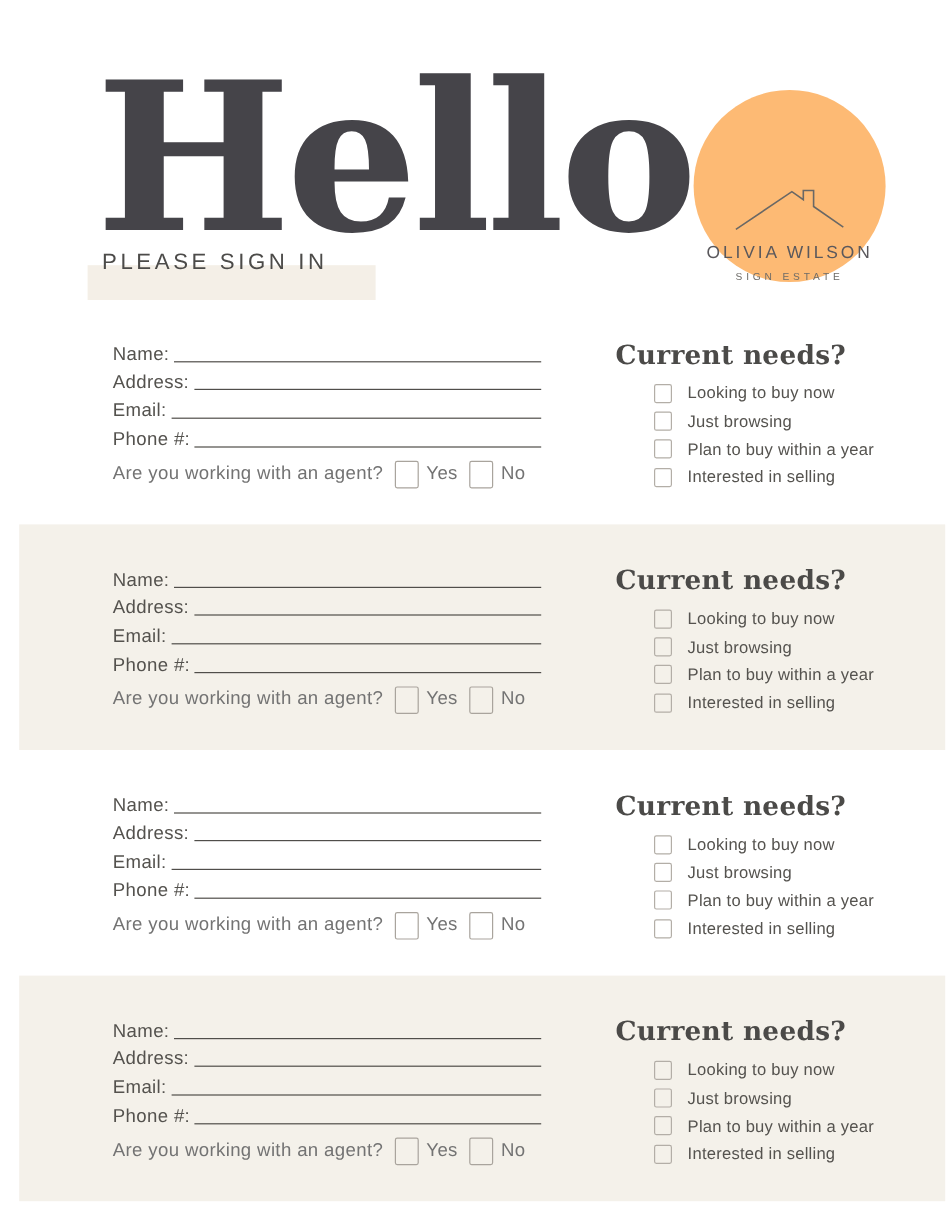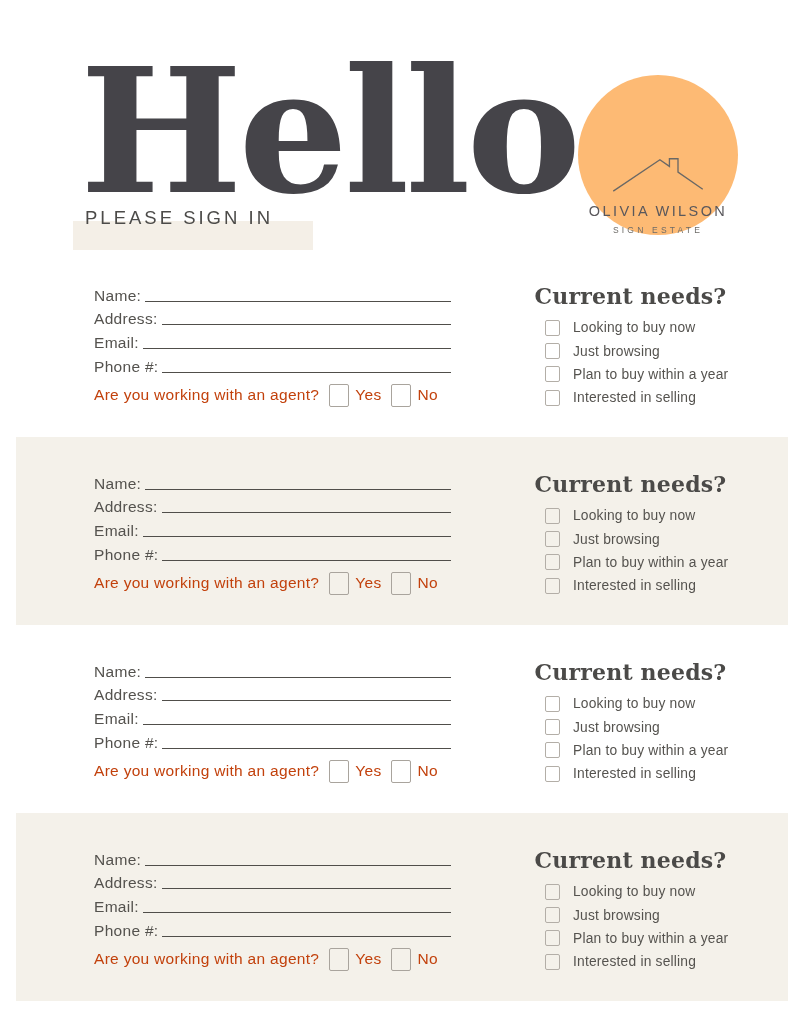--- a/index.html
+++ b/index.html
@@ -81,33 +81,33 @@
     margin-left: 4px;
     margin-bottom: 3px;
     min-height: 1px;
   }
   .agent-row {
     margin-top: 8px;
     display: flex;
     align-items: center;
     font-size: 15.5px;
     letter-spacing: 0.3px;
-    color: #c2410c;
+    color: #737373;
     white-space: nowrap;
   }
   .agent-box {
     width: 20px; height: 23px;
     border: 1.3px solid #a9a49d;
     border-radius: 2px;
     background: transparent;
     margin: 0 6px 0 10px;
     flex: none;
   }
 
-  .needs-col { margin-left: 62px; flex: 1; padding-top: 2px; text-align: center; }
+  .needs-col { margin-left: 62px; flex: 1; padding-top: 2px; }
   .needs-heading {
     margin: 0 0 7px 0;
     font-family: "DejaVu Serif", serif;
     font-weight: 700;
     font-size: 22px;
     line-height: 26px;
     letter-spacing: 0.2px;
     color: #4b4a48;
   }
   .need-item {

